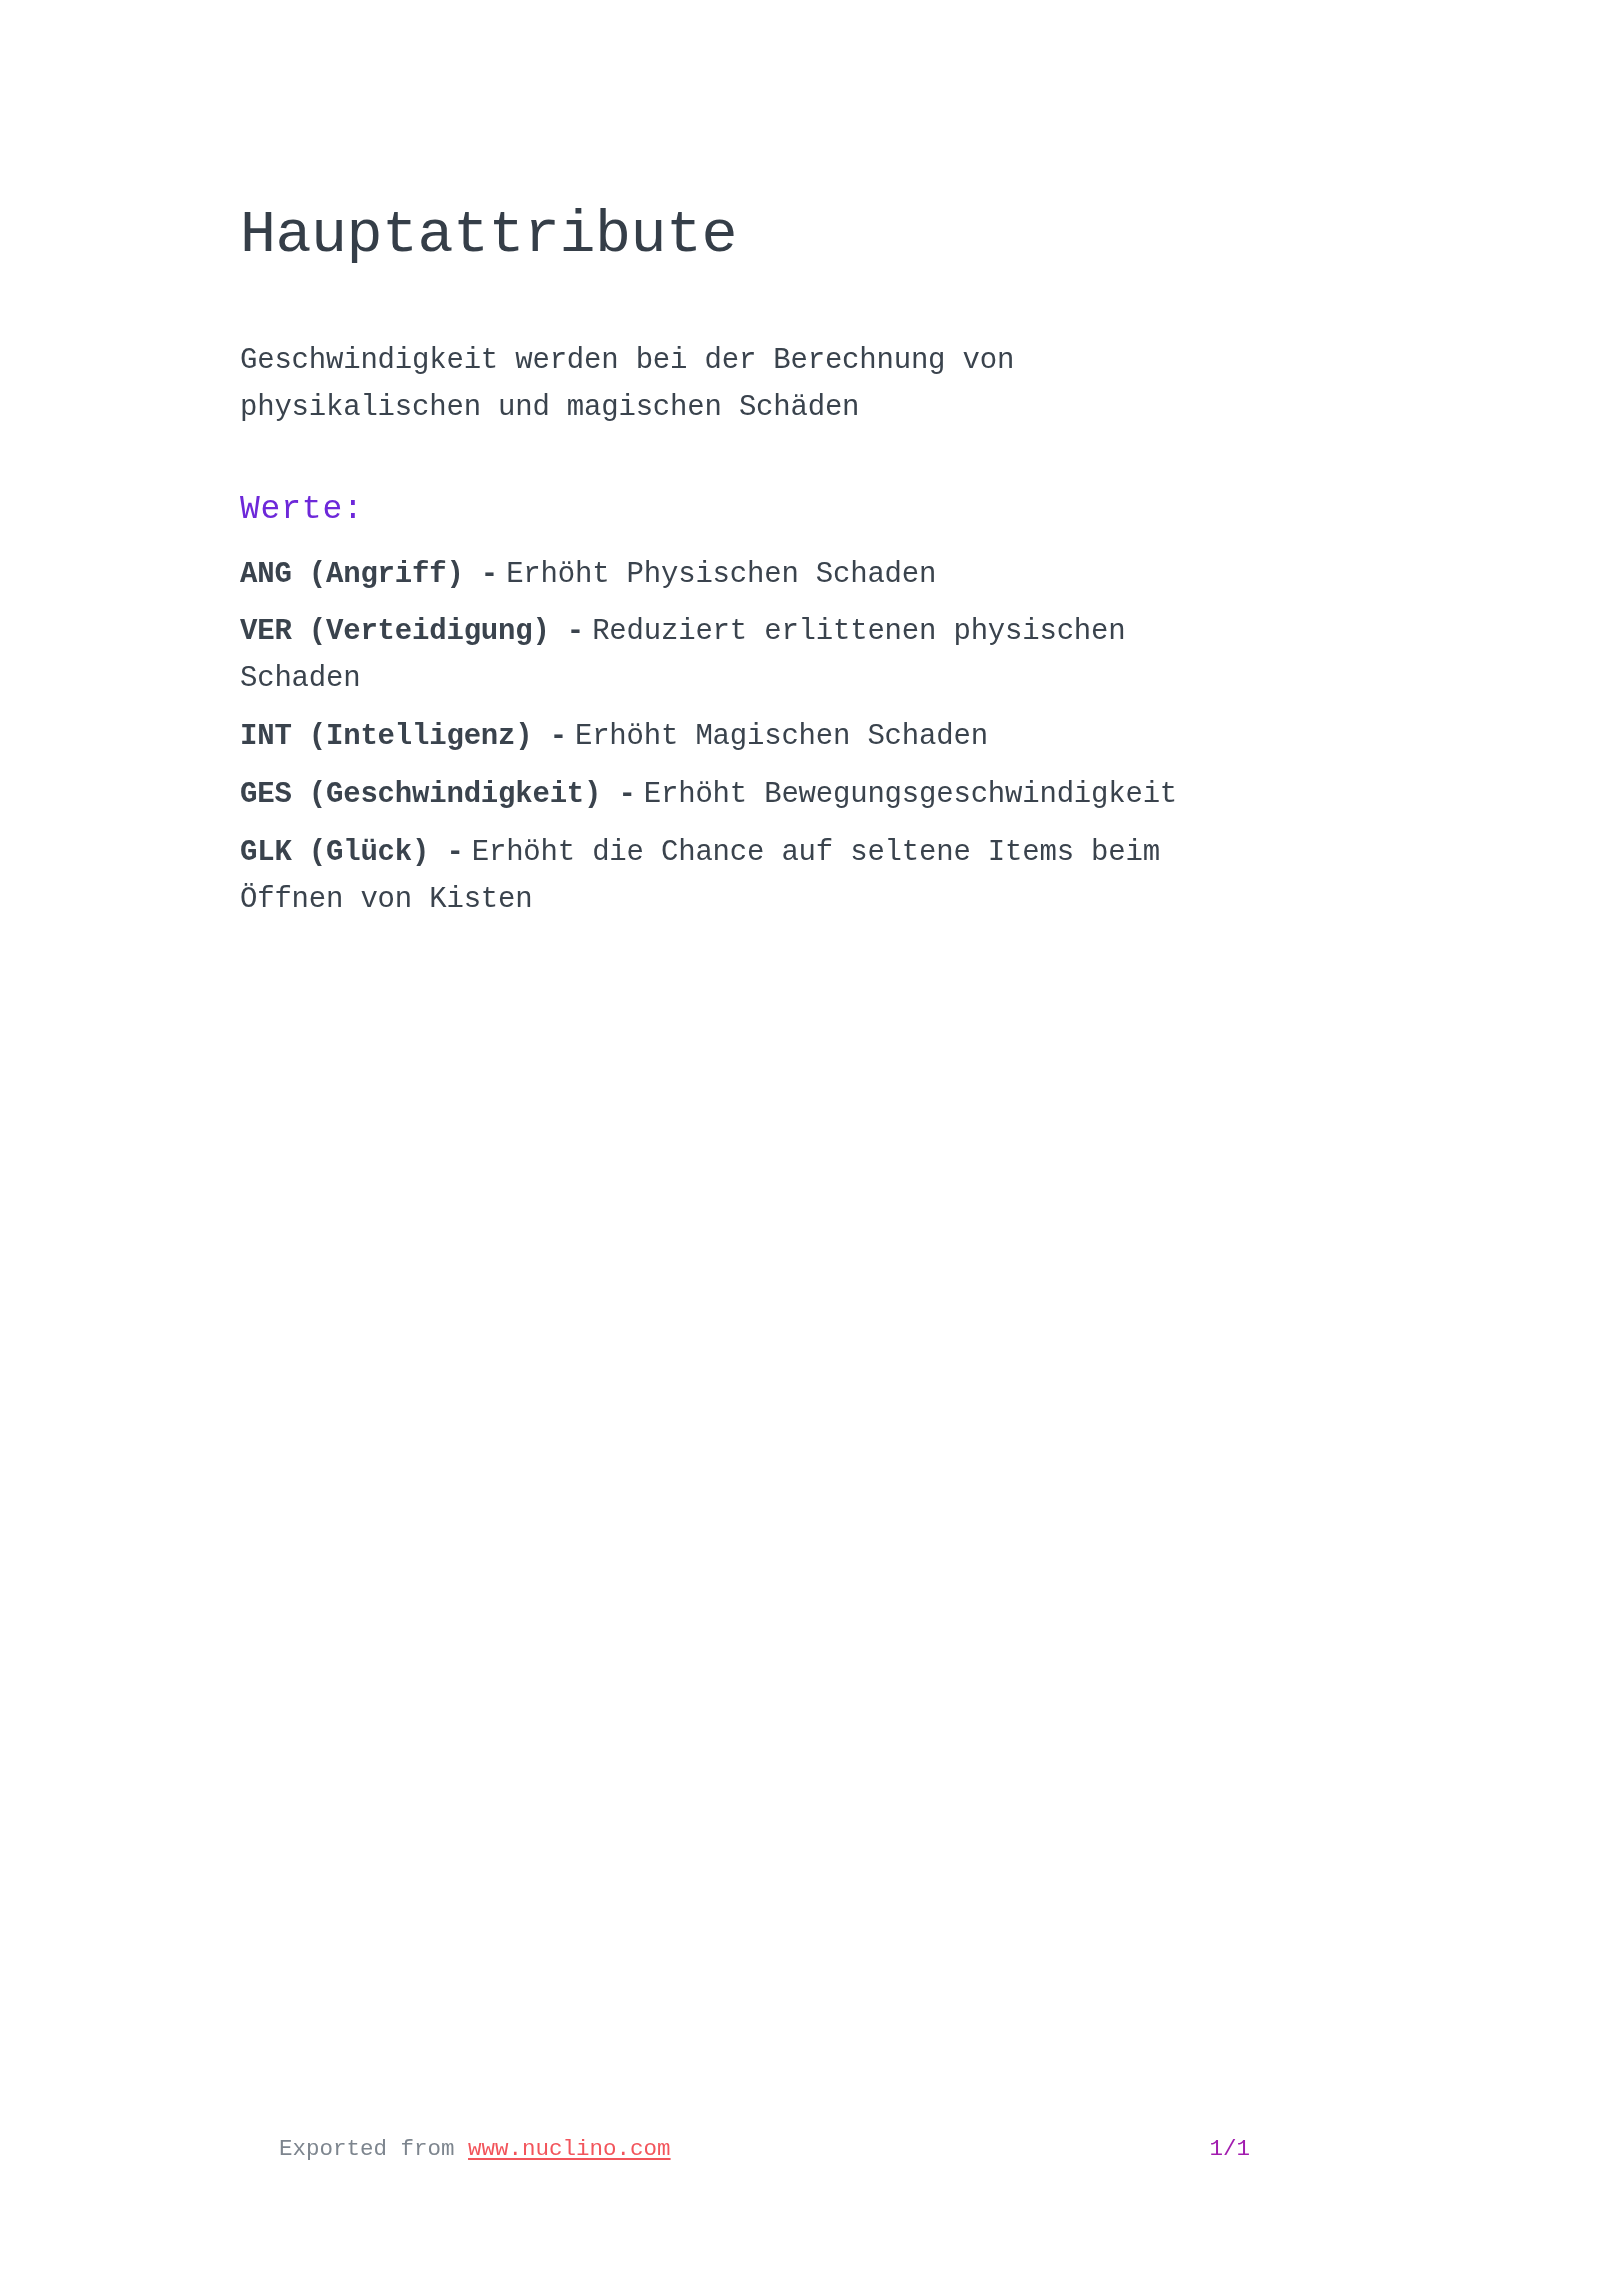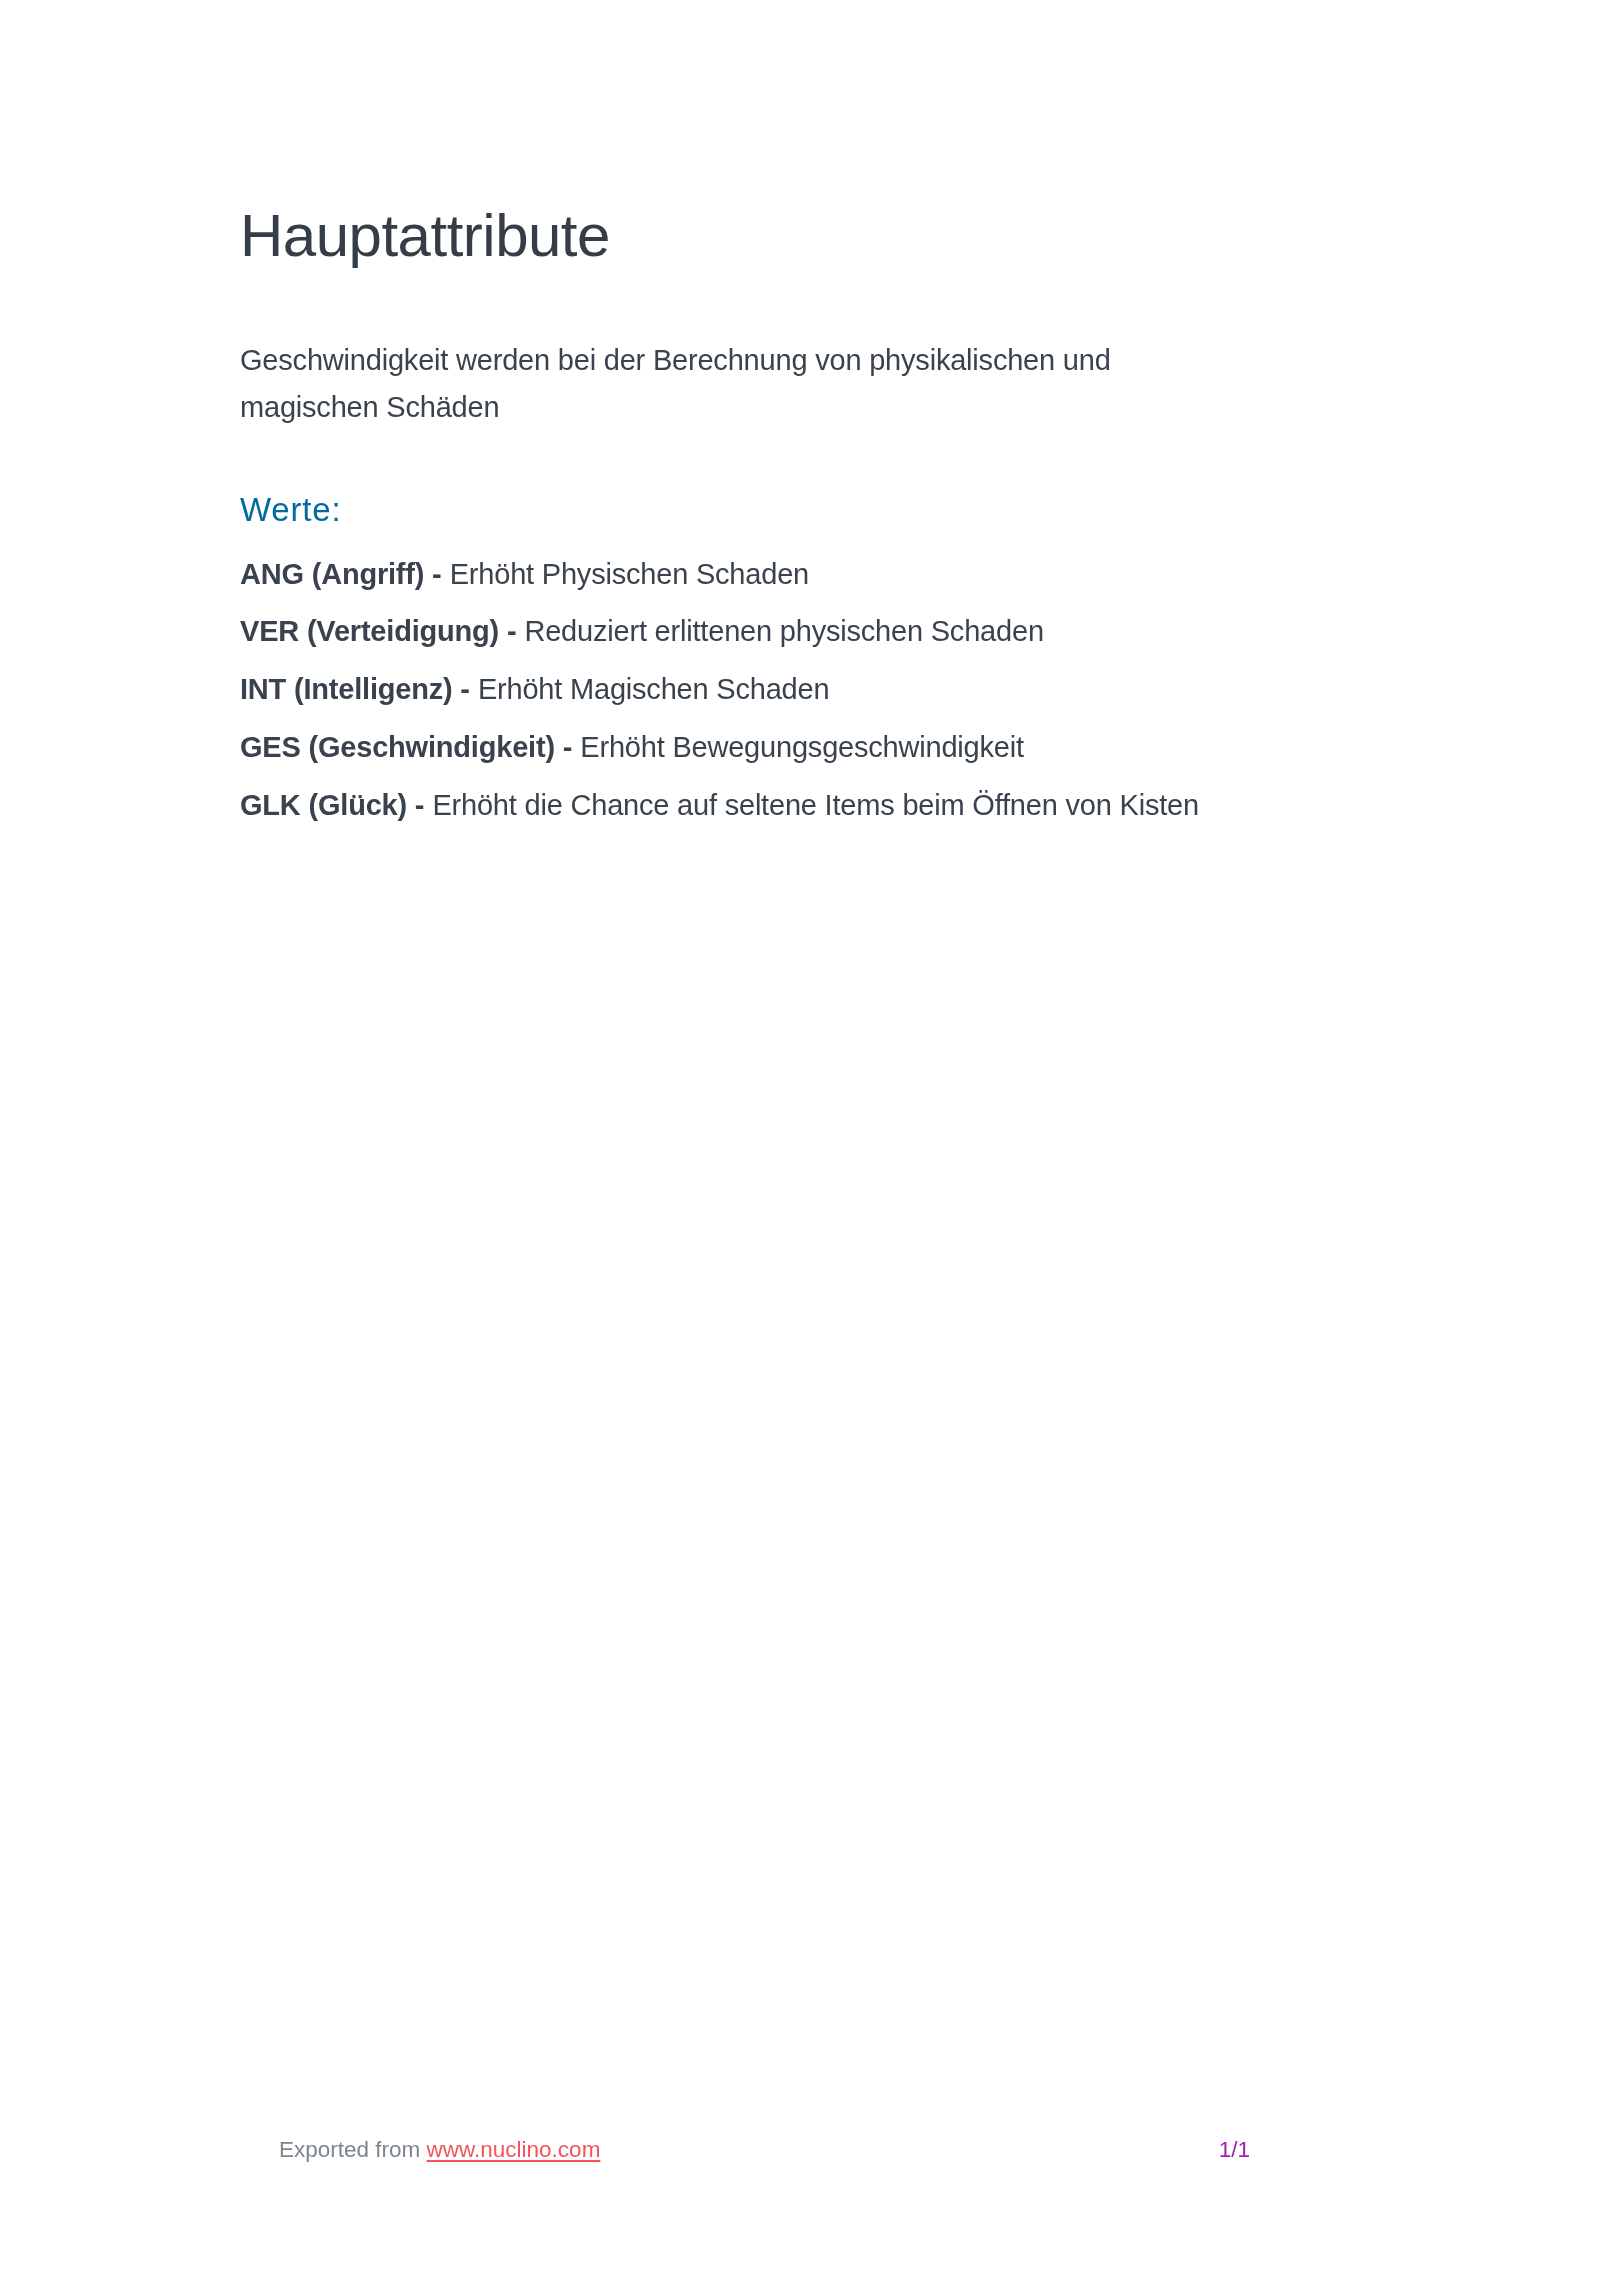--- a/index.html
+++ b/index.html
@@ -5,21 +5,21 @@
   html, body {
     margin: 0;
     padding: 0;
     background: #ffffff;
   }
   .page {
     position: relative;
     width: 1492px;
     height: 2293px;
     background: #ffffff;
-    font-family: Liberation Sans, sans-serif;
+    font-family: Liberation Mono, monospace;
     color: #3a434d;
     overflow: hidden;
   }
   .content {
     position: absolute;
     left: 240px;
     right: 240px;
     top: 0;
   }
   .doc-title {
@@ -39,21 +39,21 @@
     line-height: 47px;
     letter-spacing: -0.2px;
     font-weight: 400;
   }
   .section-heading {
     margin: 57px 0 0 0;
     font-size: 33px;
     line-height: 43px;
     font-weight: 500;
     letter-spacing: 0.8px;
-    color: #0369a1;
+    color: #6d28d9;
   }
   .attr-list {
     margin-top: 19.6px;
   }
   .attr-item {
     font-size: 29px;
     line-height: 47px;
     letter-spacing: -0.2px;
     margin-bottom: 10.8px;
   }

